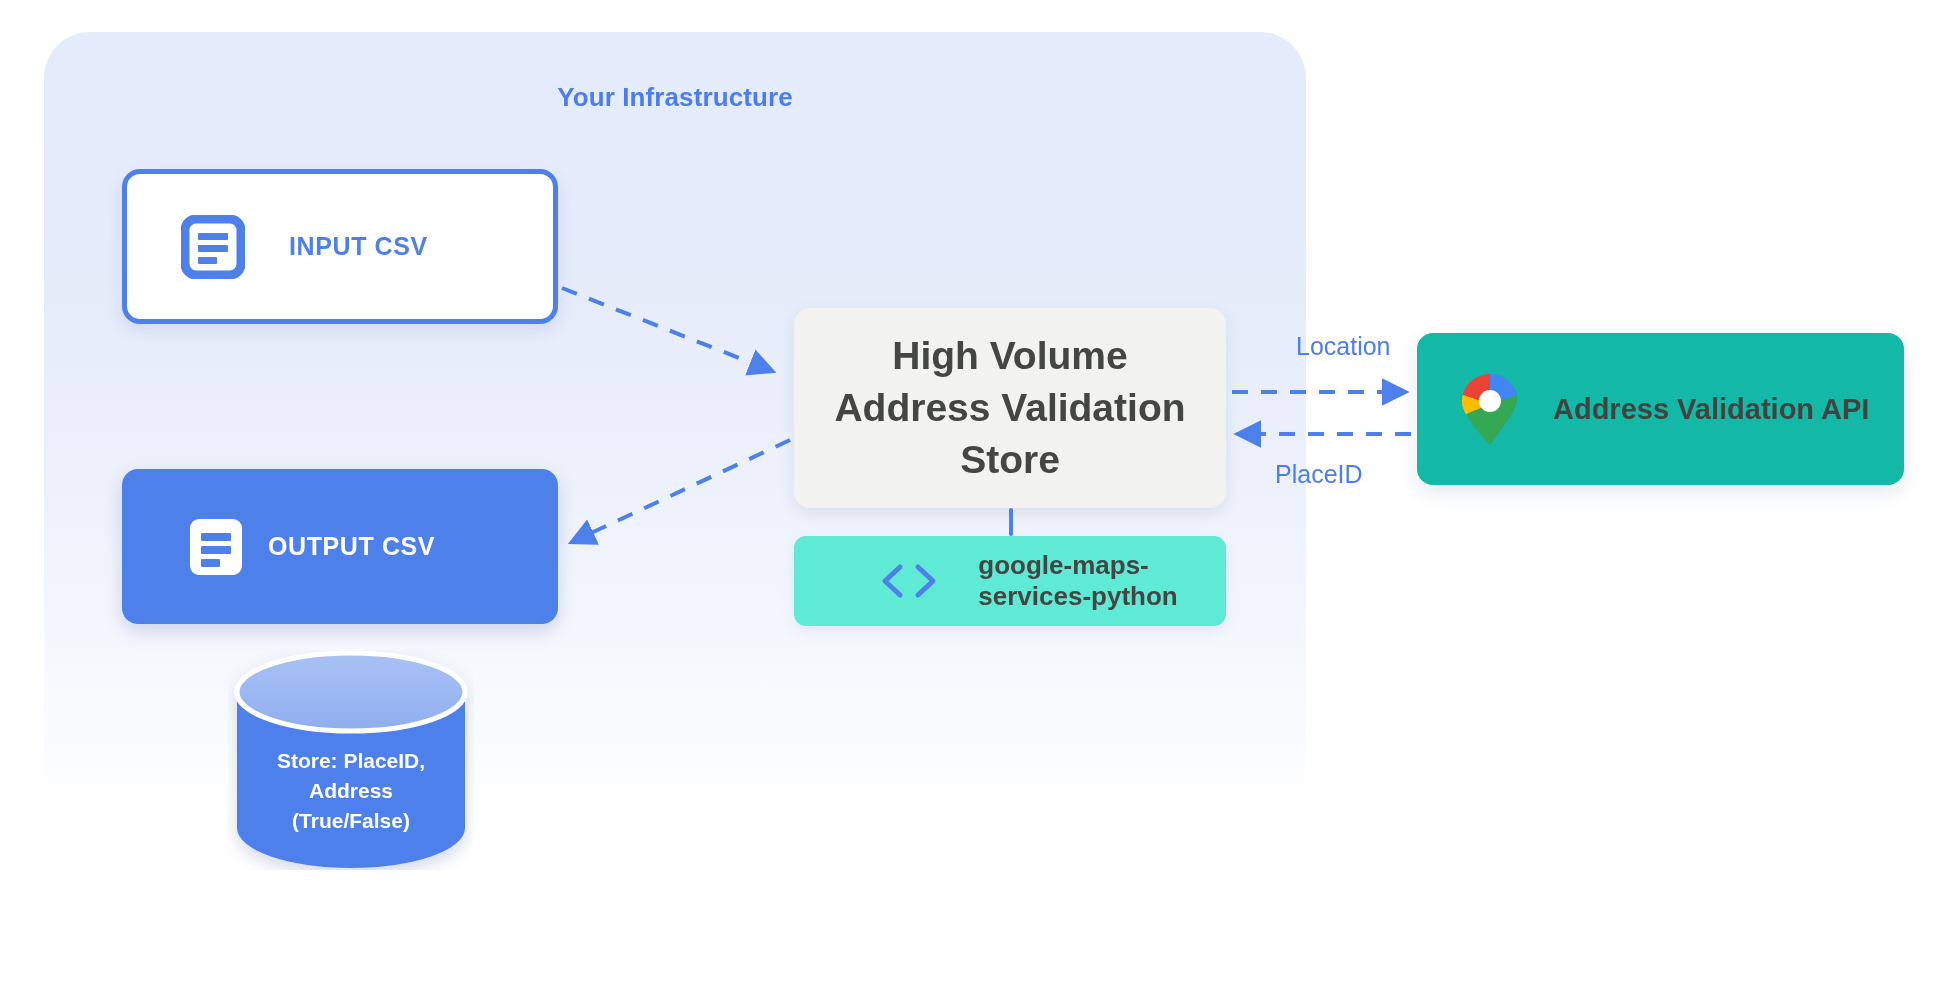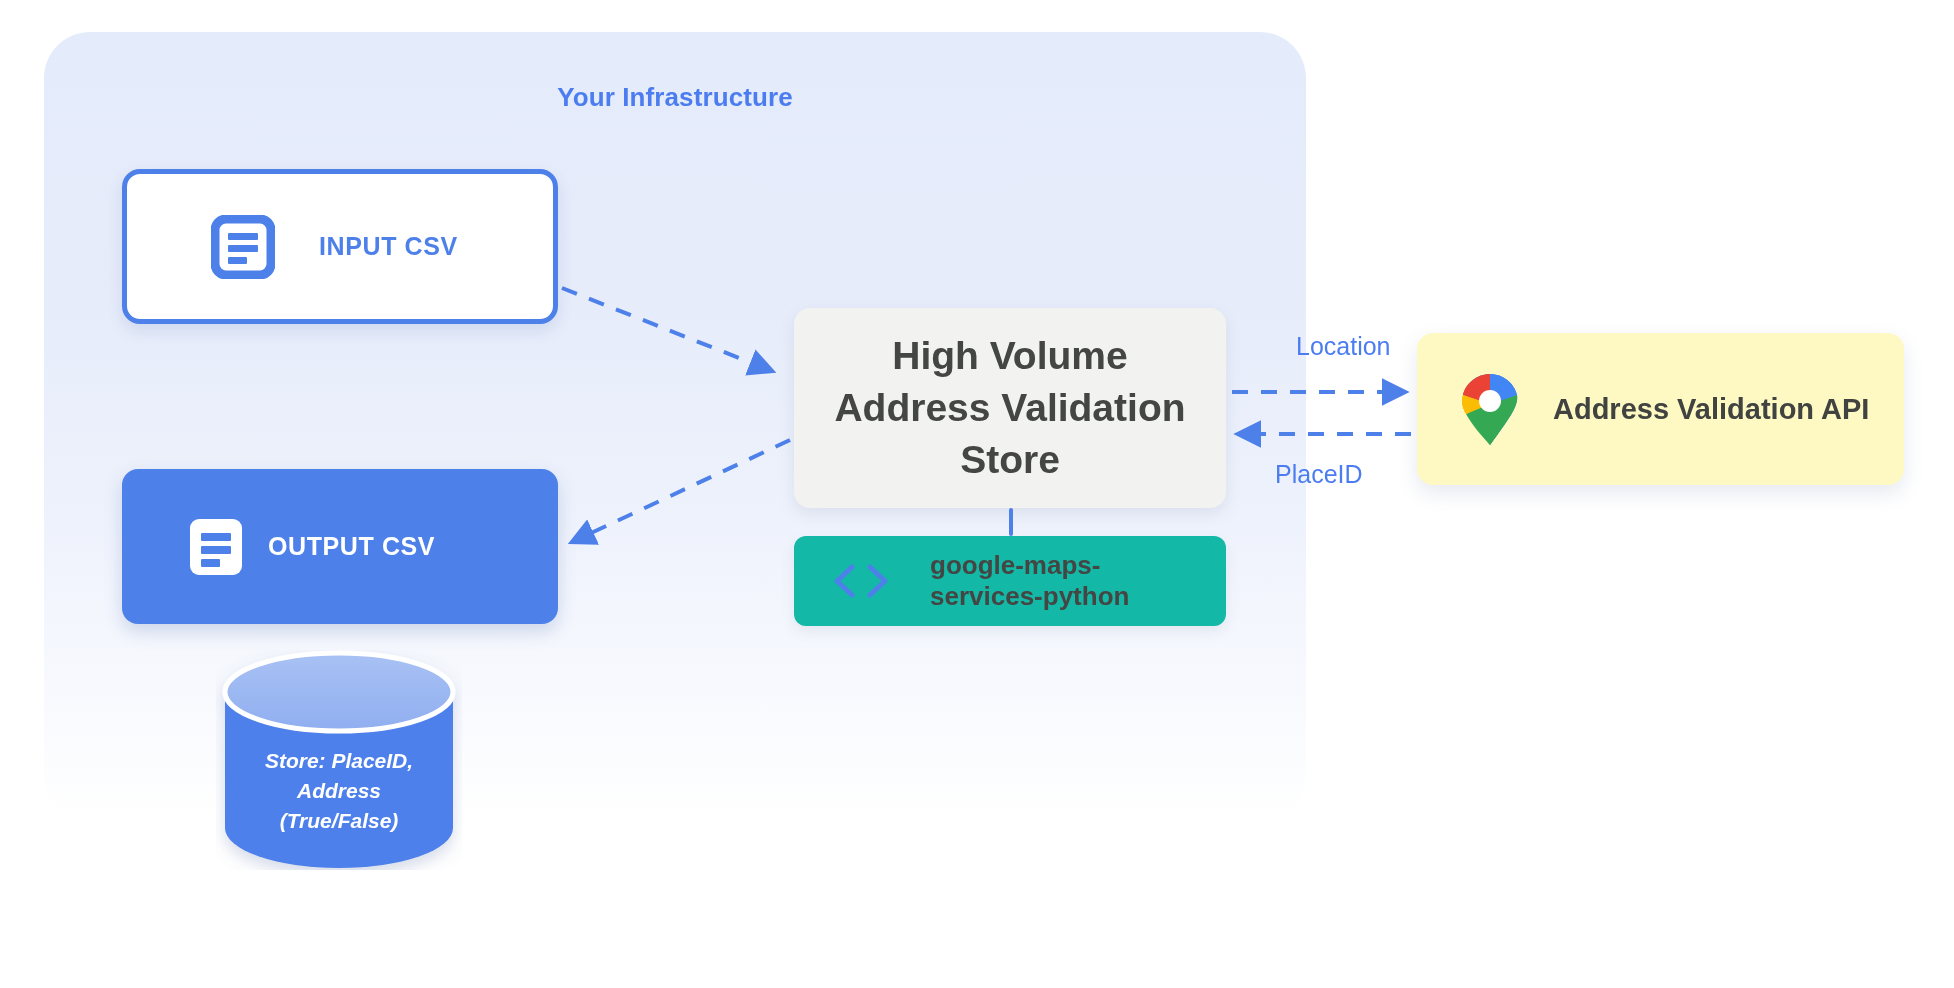--- a/index.html
+++ b/index.html
@@ -60,21 +60,21 @@
     left: 122px;
     top: 169px;
     width: 436px;
     height: 155px;
     border: 5px solid #4e80ea;
     border-radius: 18px;
     background: #ffffff;
     box-shadow: 0 7px 16px rgba(70, 100, 170, 0.14);
     display: flex;
     align-items: center;
-    padding-left: 84px;
+    padding-left: 54px;
   }
   #input-csv .label {
     margin-left: 44px;
     color: #4e80ea;
     font-size: 25px;
     font-weight: bold;
     letter-spacing: 0.6px;
   }
 
   
@@ -121,25 +121,26 @@
   }
   #script-box .ln { display: block; text-align: center; }
 
   
   #library-box {
     left: 794px;
     top: 536px;
     width: 432px;
     height: 90px;
     border-radius: 12px;
-    background: #14b8a6;
+    background: #5eead4;
     box-shadow: 0 6px 14px rgba(90, 105, 140, 0.11);
     display: flex;
     align-items: center;
     padding-left: 38px;
+    justify-content: center;
   }
   #library-box .libtext {
     margin-left: 40px;
     color: #444644;
     font-size: 26px;
     font-weight: bold;
     line-height: 1.2;
     text-align: left;
   }
   .code-icon { width: 58px; height: 40px; flex: 0 0 auto; }
@@ -155,42 +156,41 @@
     border-radius: 2px;
   }
 
   
   #api-box {
     left: 1417px;
     top: 333px;
     width: 487px;
     height: 152px;
     border-radius: 16px;
-    background: #fef9c3;
+    background: #14b8a6;
     box-shadow: 0 8px 20px rgba(80, 100, 150, 0.14);
     display: flex;
     align-items: center;
     padding-left: 42px;
   }
   #api-box .label {
     margin-left: 32px;
     color: #414341;
     font-size: 29px;
     font-weight: bold;
   }
   .pin-icon { width: 62px; height: 72px; flex: 0 0 auto; }
 
   
   #database {
     position: absolute;
-    left: 216px;
+    left: 228px;
     top: 650px;
     width: 246px;
     height: 220px;
-    font-style: italic;
   }
   #db-svg { position: absolute; left: 0; top: 0; }
   #db-label {
     position: absolute;
     left: 0;
     top: 96px;
     width: 246px;
     text-align: center;
     color: #ffffff;
     font-size: 21px;

